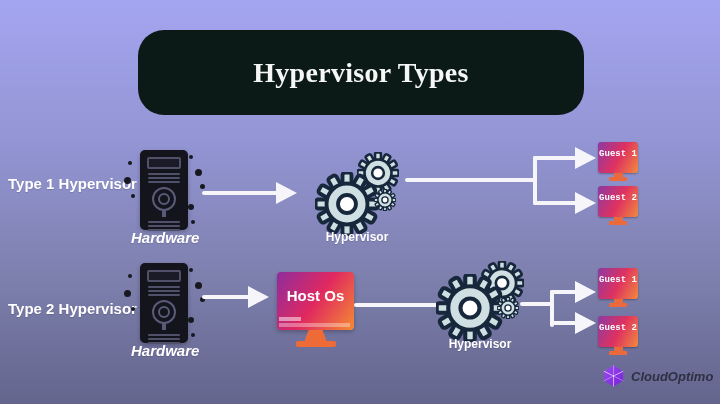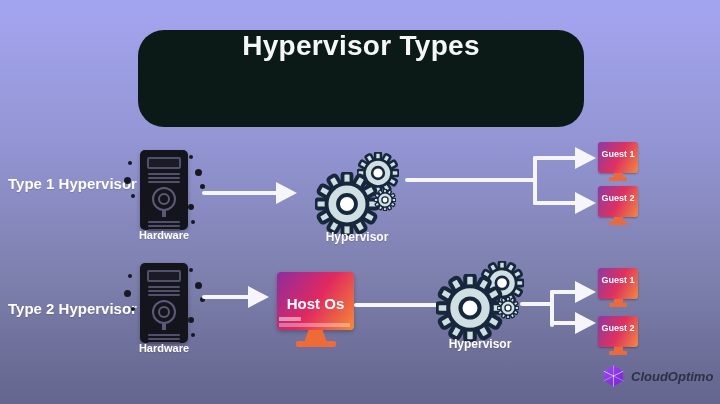--- a/index.html
+++ b/index.html
@@ -2,27 +2,27 @@
 <html><head>
 <meta charset="utf-8">
 <style>
   html,body{margin:0;padding:0;}
   #stage{
     position:relative;width:720px;height:404px;overflow:hidden;
     font-family:"Liberation Sans",sans-serif;
     background:linear-gradient(180deg,#a4a5f0 0%,#9395d4 35%,#7e80ae 68%,#63658d 100%);
   }
   
-  .title{position:absolute;left:138px;top:30px;width:446px;height:97px;background:#0c1a17;
-    border-radius:26px;display:flex;align-items:flex-start;justify-content:center;}
+  .title{position:absolute;left:138px;top:30px;width:446px;height:85px;background:#0c1a17;
+    border-radius:26px;display:flex;align-items:center;justify-content:center;font-family:Liberation Serif, serif;}
   .title span{color:#f5f7f6;font-size:28px;font-weight:700;letter-spacing:.3px;}
   
   .lbl{position:absolute;color:#ffffff;font-weight:700;text-shadow:0 1px 1px rgba(0,0,0,.15);}
   .type-lbl{font-size:15px;}
-  .small-lbl{font-size:11px;text-align:center;}
+  .small-lbl{font-size:15px;text-align:center;font-style:italic;}
   .hyp-lbl{font-size:12px;text-align:center;}
   
   .line{position:absolute;height:4px;background:#f6f6fa;border-radius:2px;}
   .vline{position:absolute;width:4px;background:#f6f6fa;border-radius:2px;}
   .ah{position:absolute;width:0;height:0;border-top:11px solid transparent;
       border-bottom:11px solid transparent;border-left:21px solid #f6f6fa;}
   
   .tower{position:absolute;width:48px;height:80px;background:#14141d;border-radius:5px;
     box-shadow:0 2px 4px rgba(0,0,0,.25);}
   .t-slot{margin:7px auto 0;width:30px;height:8px;border:2px solid #50506a;border-radius:2px;background:#1b1b27;}
@@ -30,33 +30,33 @@
   .t-lines i{display:block;height:2px;background:#50506a;border-radius:1px;}
   .t-emblem{margin:4px auto 0;width:20px;height:20px;border:2px solid #5a5a78;border-radius:50%;
     display:flex;align-items:center;justify-content:center;position:relative;}
   .t-emblem em{display:block;width:8px;height:8px;border:2px solid #5a5a78;border-radius:50%;}
   .t-emblem u{position:absolute;left:8px;bottom:-8px;width:4px;height:7px;background:#5a5a78;}
   .t-lines.b{margin-top:10px;}
   .dot{position:absolute;border-radius:50%;background:#181820;}
   
   .gear{position:absolute;}
   
-  .monitor-sm{position:absolute;width:40px;}
+  .monitor-sm{position:absolute;width:40px;font-family:Liberation Mono, monospace;}
   .monitor-sm .scr{width:40px;height:31px;border-radius:3px;
     background:linear-gradient(118deg,#8b3aa4 0%,#df3160 52%,#f08a3e 100%);
     box-shadow:0 1px 2px rgba(0,0,0,.3);display:flex;justify-content:center;}
   .monitor-sm .scr span{margin-top:7px;font-size:9px;font-weight:700;color:#fff;}
   .monitor-sm .neck{margin:0 auto;width:9px;height:4px;background:#ea6a3c;}
   .monitor-sm .base{margin:0 auto;width:18px;height:4px;background:#ea6a3c;border-radius:1px;}
   
   .monitor-lg{position:absolute;left:277px;top:272px;width:77px;}
   .scr-lg{position:relative;width:77px;height:58px;border-radius:4px;
     background:linear-gradient(125deg,#8e2d9e 0%,#e02860 50%,#f58b32 100%);
     box-shadow:0 2px 4px rgba(0,0,0,.25);}
-  .scr-lg b{position:absolute;top:15px;width:100%;text-align:center;font-size:15px;font-weight:700;color:#fff;margin-top:8px;}
+  .scr-lg b{position:absolute;top:15px;width:100%;text-align:center;font-size:15px;font-weight:700;color:#fff;}
   .scr-lg .s1{position:absolute;left:2px;bottom:9px;width:22px;height:4px;background:rgba(255,255,255,.5);}
   .scr-lg .s2{position:absolute;left:2px;bottom:3px;width:71px;height:4px;background:rgba(255,255,255,.35);}
   .neck-lg{margin:0 auto;width:22px;height:11px;background:#ee6b38;clip-path:polygon(18% 0,82% 0,100% 100%,0 100%);}
   .base-lg{margin:0 auto;width:40px;height:6px;background:#ee6b38;border-radius:2px;}
   
   .brand{position:absolute;left:602px;top:364px;display:flex;align-items:center;gap:6px;}
   .brand span{font-size:13px;font-weight:700;color:#2d3142;font-style:italic;}
 </style>
 </head>
 <body>

